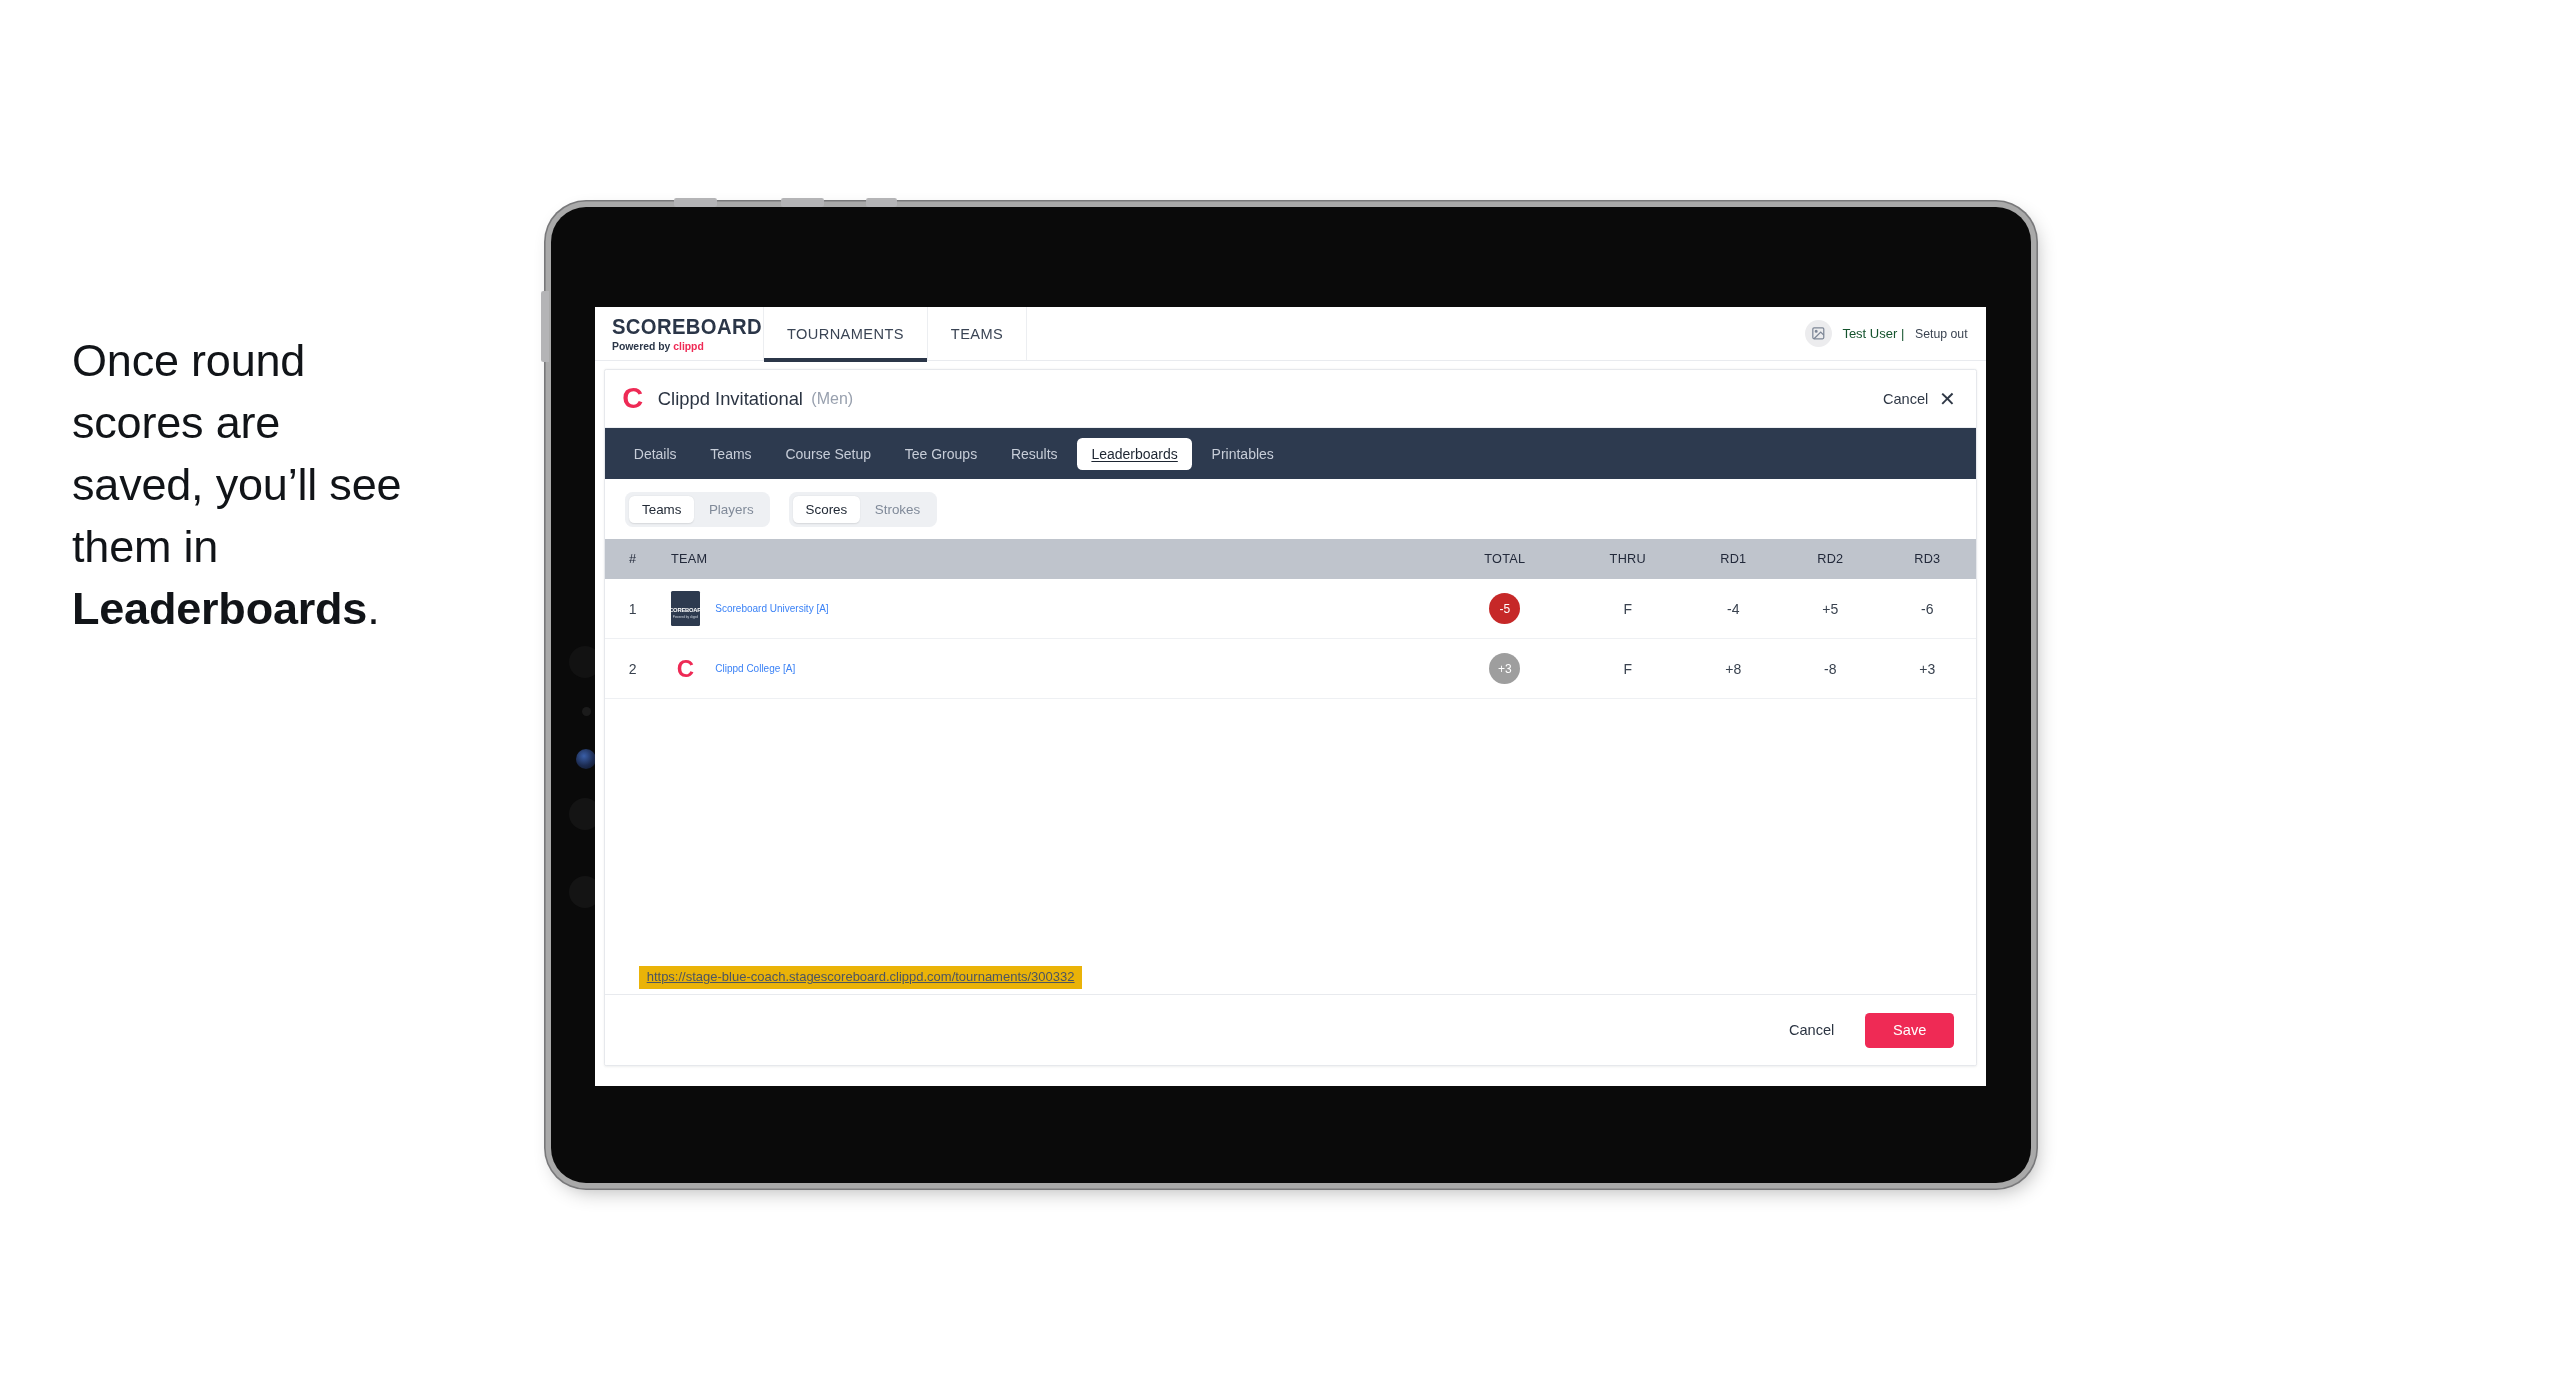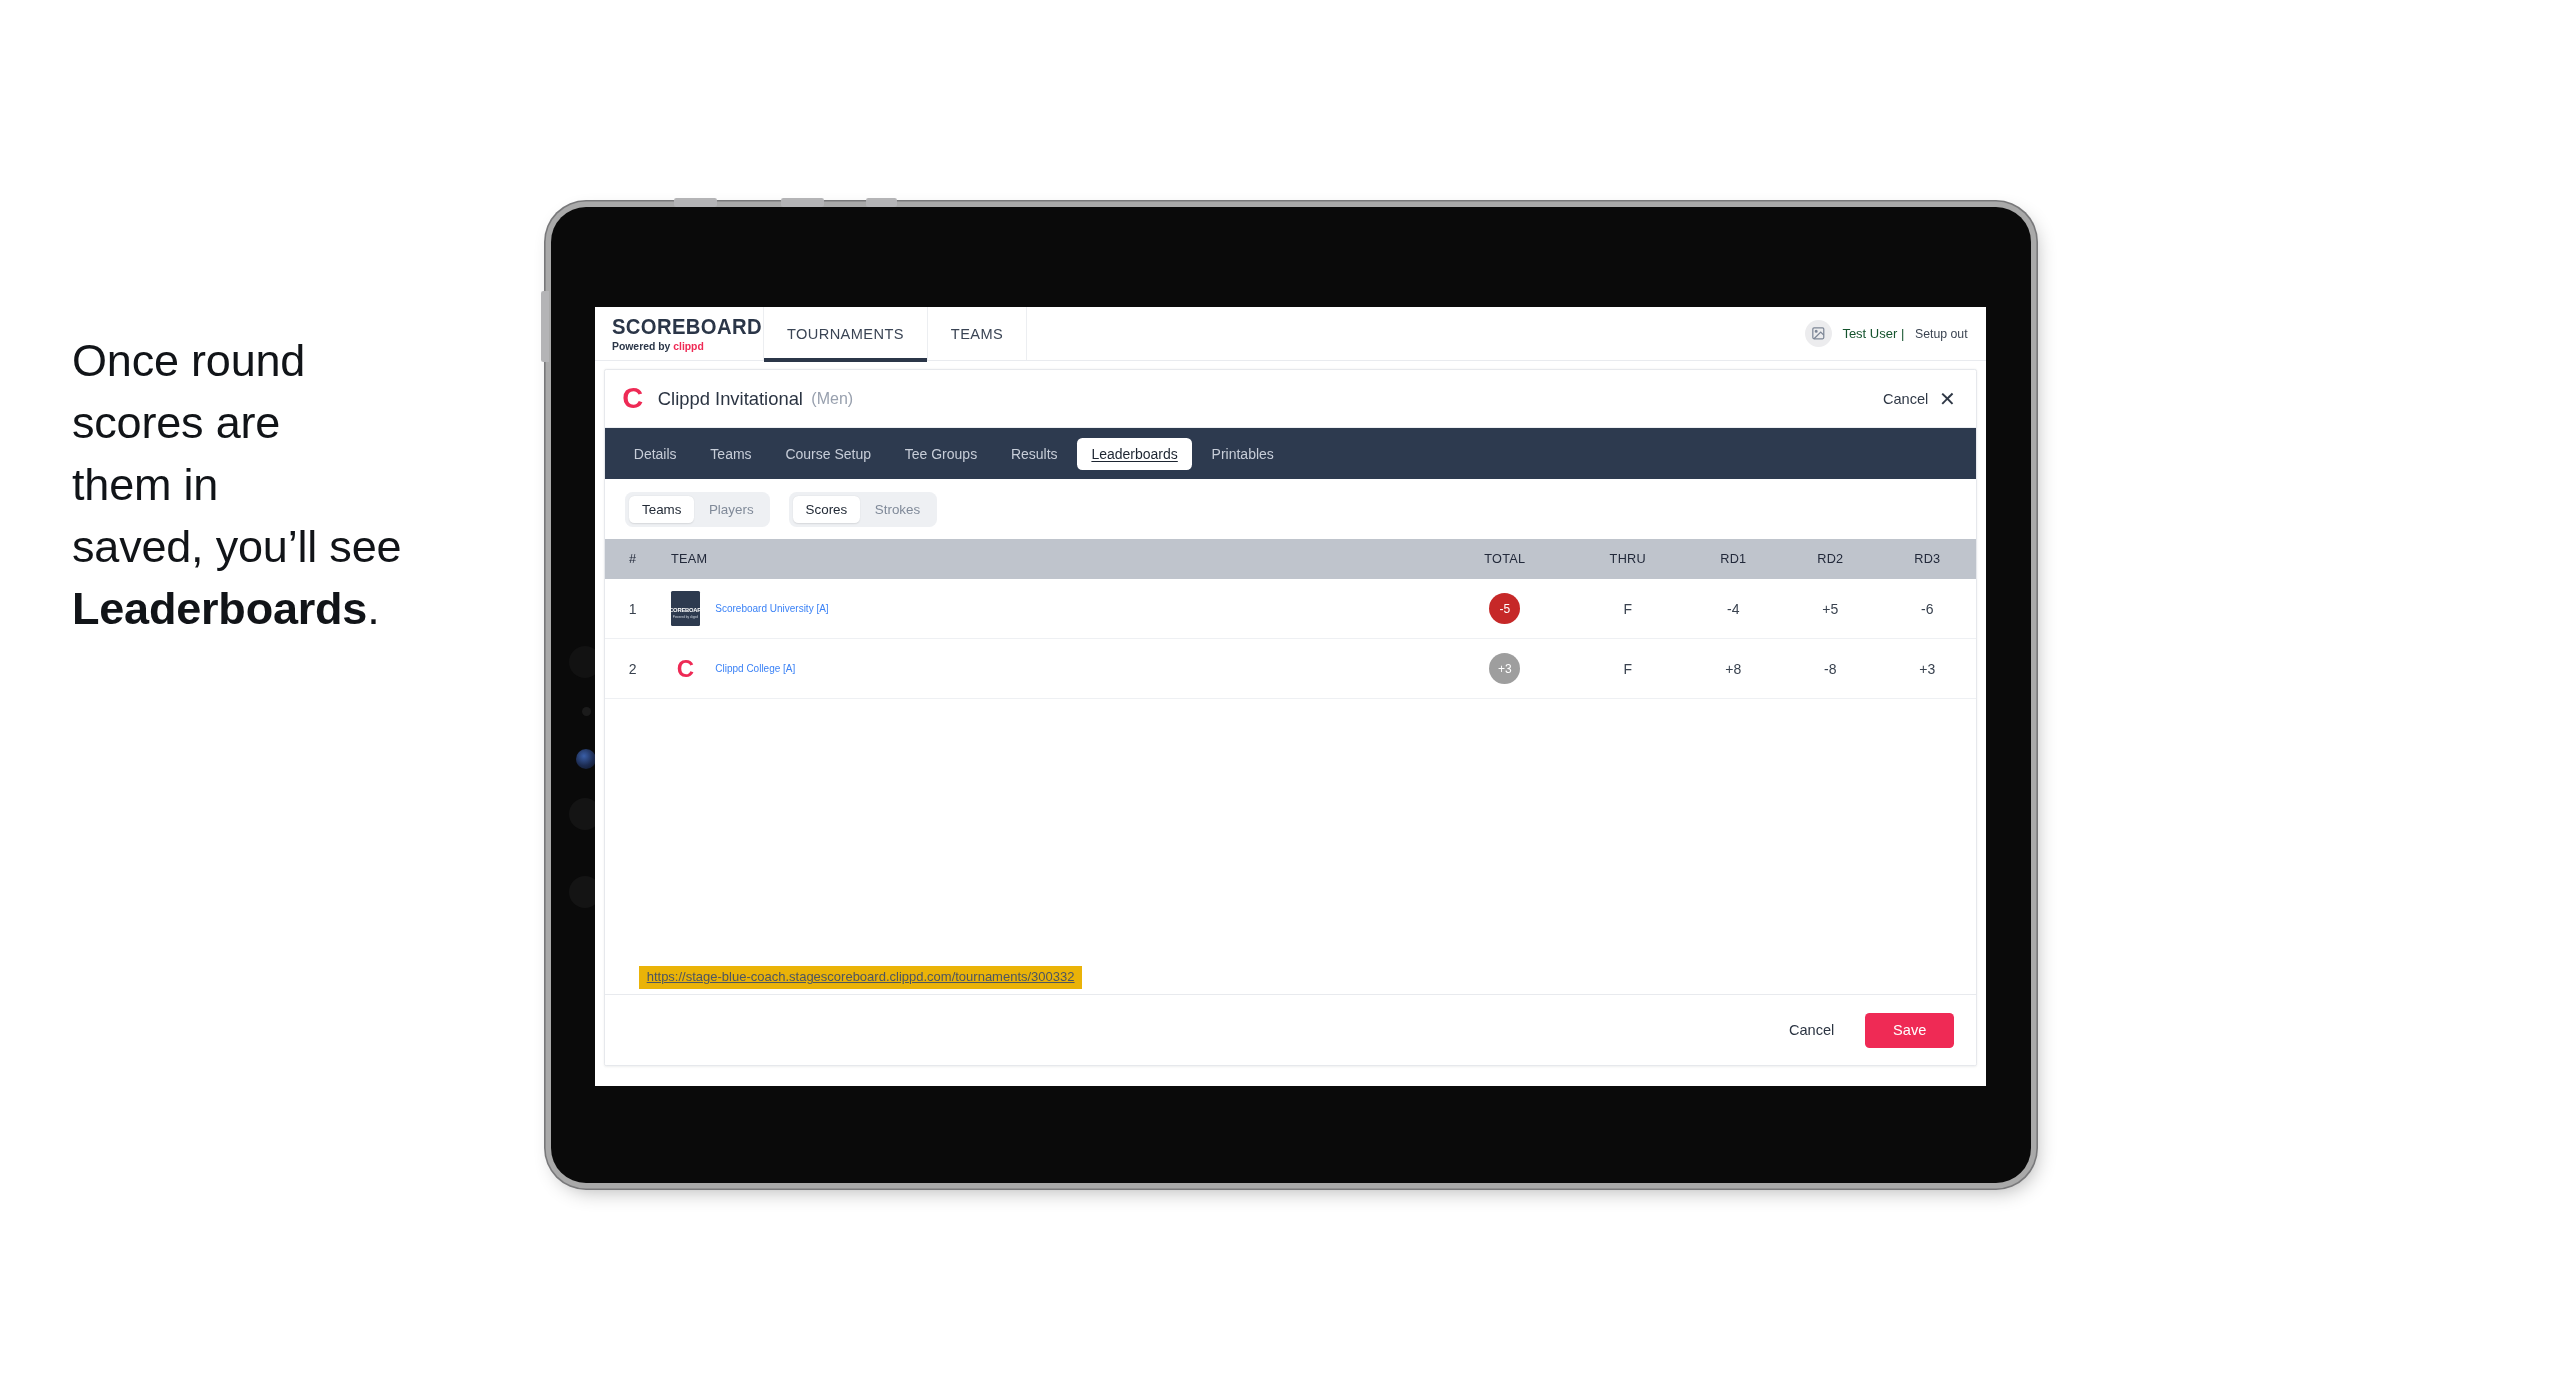--- a/index.html
+++ b/index.html
@@ -247,24 +247,24 @@
   }
 </style>
 </head>
 <body>
 
 <div id="stage">
 
   <div id="caption">
     <div>Once round</div>
     <div>scores are</div>
+    <div>saved, you’ll see</div>
     <div>
       <span>them in</span>
     </div>
-    <div>saved, you’ll see</div>
     <div><span class="bold">Leaderboards</span><span>.</span></div>
   </div>
 
   <div id="tablet">
     <div class="side-btn" id="btn-top-1"></div>
     <div class="side-btn" id="btn-top-2"></div>
     <div class="side-btn" id="btn-top-3"></div>
     <div class="side-btn" id="btn-left-1"></div>
     <div class="lens" id="lens-a"></div>
     <div class="lens" id="lens-b"></div>

